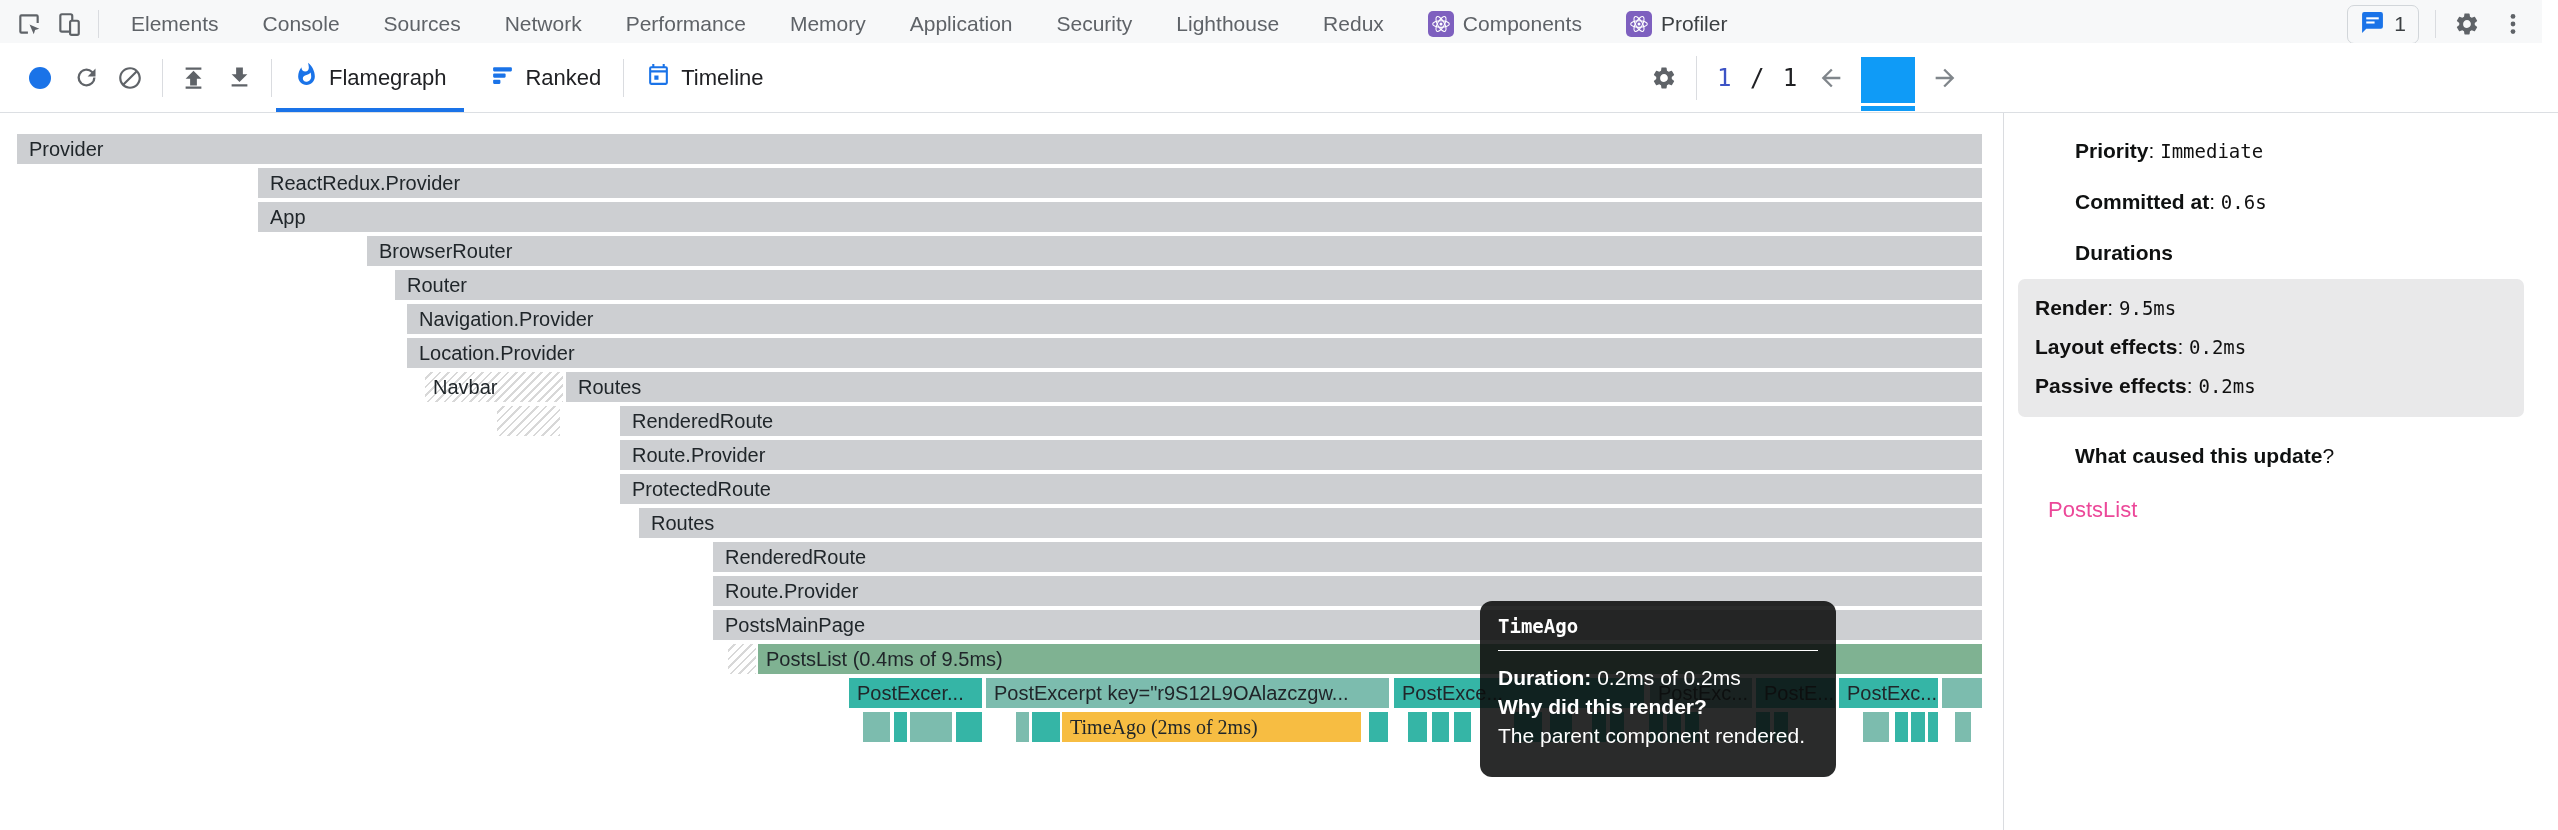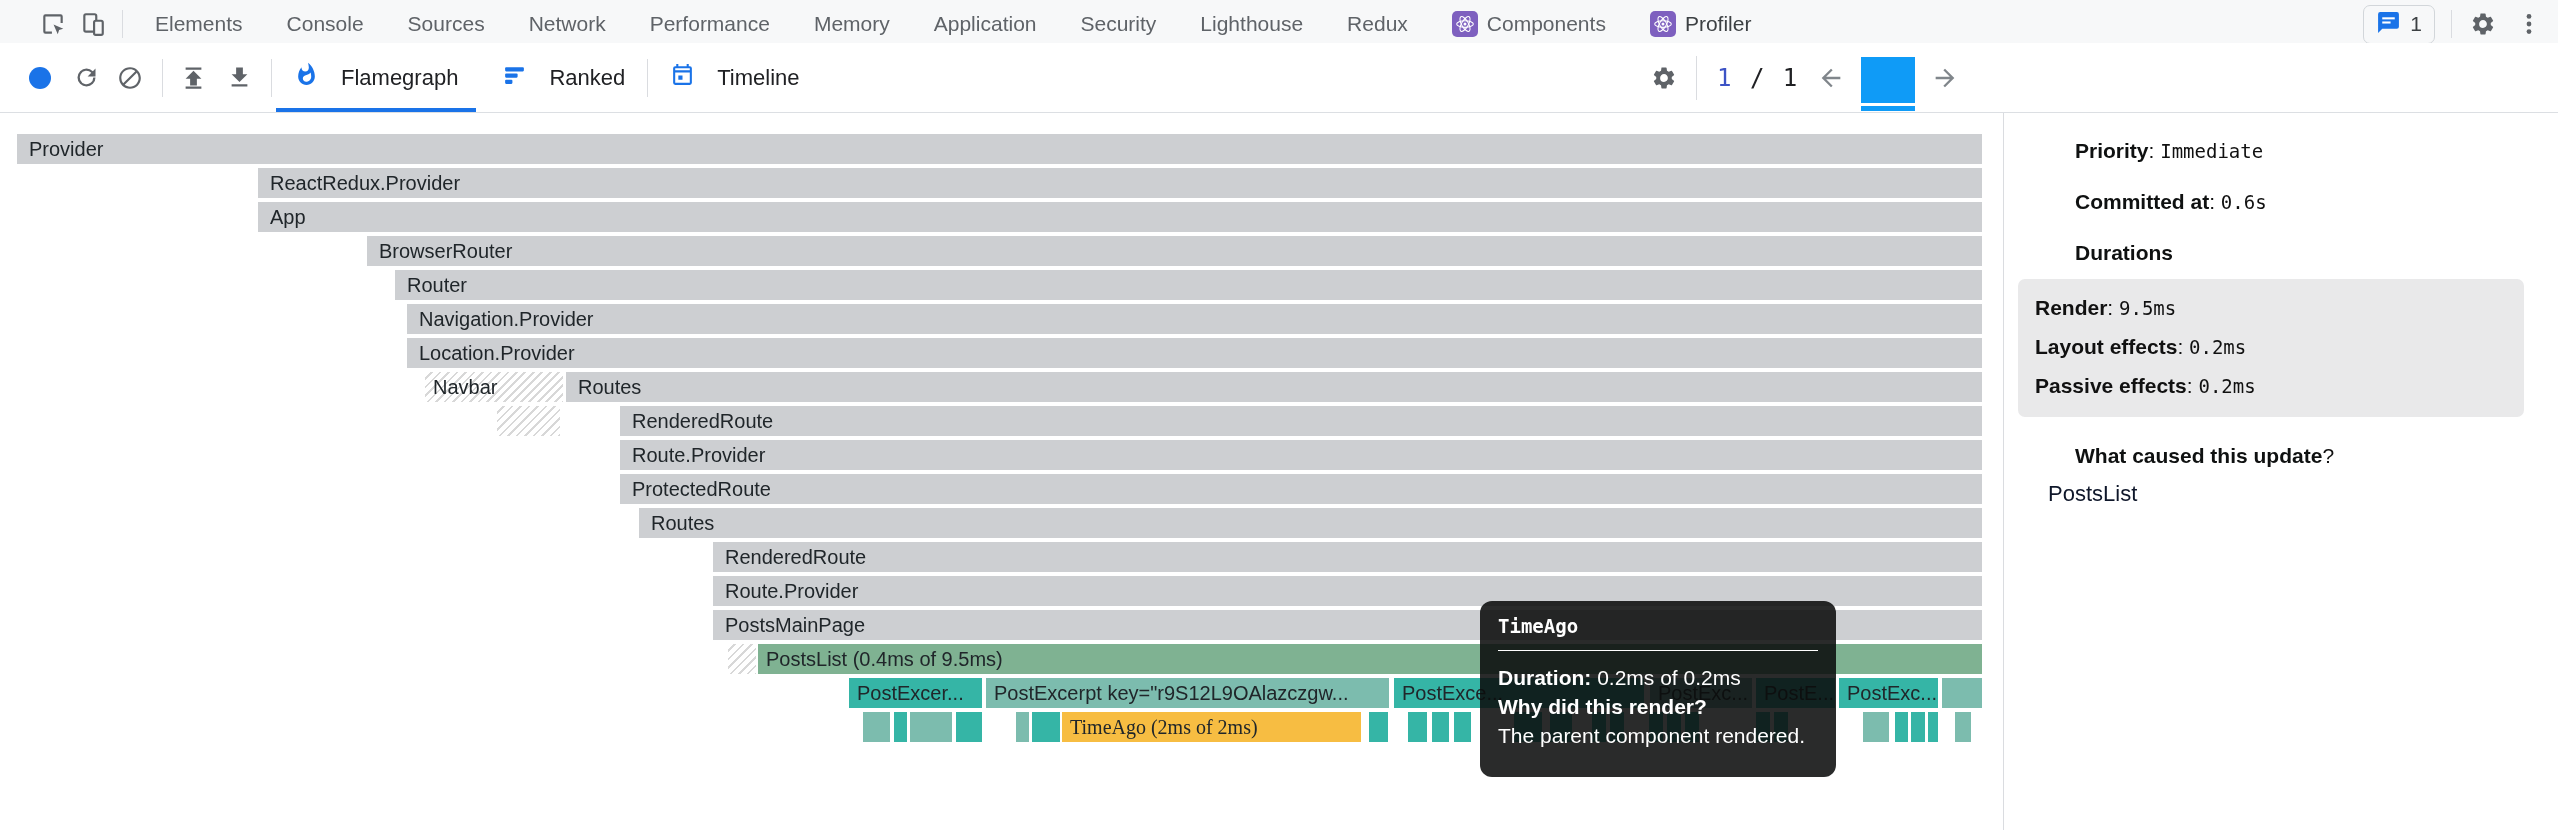--- a/index.html
+++ b/index.html
@@ -1,41 +1,41 @@
 <!DOCTYPE html>
 <html><head>
 <meta charset="utf-8">
 <style>
   * { margin:0; padding:0; box-sizing:border-box; }
   html,body { width:2558px; height:830px; background:#fff; font-family:"Liberation Sans","DejaVu Sans",sans-serif; }
   #app { position:relative; width:2558px; height:830px; overflow:hidden; background:#fff; }
   .mono { font-family:"DejaVu Sans Mono",monospace; }
 
   
-  #topbar { position:absolute; top:0; left:0; right:0; height:49px; background:#f7f8f9;
-            border-bottom:1px solid #e0e3e6; display:flex; align-items:center;padding-left:24px; }
+  #topbar { position:absolute; top:0; left:0; right:16px; height:49px; background:#f7f8f9;
+            border-bottom:1px solid #e0e3e6; display:flex; align-items:center; }
   .tb-icon { width:30px; height:30px; display:flex; align-items:center; justify-content:center; color:#5f6368; cursor:pointer; }
   .vsep { width:1px; height:28px; background:#dadce0; }
   #devtools-tabs { display:flex; height:100%; margin-left:10px; }
   .dt-tab { position:relative; display:flex; align-items:center; gap:9px; padding:0 22px; height:100%;
             font-size:21px; color:#5f6368; cursor:pointer; white-space:nowrap; }
   .dt-tab.active { color:#3c4043; }
   .dt-tab.active::after { content:''; position:absolute; left:8px; right:8px; bottom:0; height:3px; background:#1a73e8; }
   .react-badge { width:26px; height:26px; border-radius:5px; background:#7e60bf; display:flex; align-items:center; justify-content:center; }
   #topbar-right { margin-left:auto; display:flex; align-items:center; gap:16px; padding-right:14px; }
   #comment-badge { display:flex; align-items:center; gap:9px; border:1px solid #d2d6da; border-radius:7px;
                    padding:4px 12px; cursor:pointer; }
   #comment-badge .cnt { font-size:21px; color:#3c4043; }
 
   
   #ptoolbar { position:absolute; top:43px; left:0; right:0; height:70px; background:#fff;
               border-bottom:1px solid #dcdfe3; }
   #ptoolbar-left { position:absolute; left:0; top:0; height:100%; display:flex; align-items:center; }
   .icon-btn { width:28px; height:28px; display:flex; align-items:center; justify-content:center; cursor:pointer; }
-  .p-tab { position:relative; height:100%; display:flex; align-items:center; gap:22px; padding:0 22px;
+  .p-tab { position:relative; height:100%; display:flex; align-items:center; gap:10px; padding:0 22px;
            font-size:22px; color:#202124; cursor:pointer; }
   .p-tab.active::after { content:''; position:absolute; left:4px; right:4px; bottom:0; height:4px; background:#1a73e8; }
   #record-dot { width:22px; height:22px; border-radius:50%; background:#1a73e8; cursor:pointer; }
   #ptoolbar-nav { position:absolute; left:1650px; top:0; height:100%; display:flex; align-items:center; }
   #commit-count { font-size:24px; color:#202124; letter-spacing:2px; }
   #commit-count .idx { color:#3d53c5; }
   #commit-selector { position:relative; width:54px; height:100%; margin:0 16px; cursor:pointer; }
   #commit-bar { position:absolute; left:0; top:14px; width:54px; height:46px; background:#0f9bf7; }
   #commit-strip { position:absolute; left:0; bottom:1px; width:54px; height:5px; background:#0f9bf7; }
   #commit-info-header { position:absolute; left:2003px; top:0; bottom:0; right:0; border-left:1px solid #dadce0;
@@ -63,21 +63,21 @@
 
   
   #right-panel { position:absolute; left:2003px; top:113px; right:0; bottom:0; border-left:1px solid #dadce0;
                  background:#fff; padding:26px 24px 0 27px; color:#111; }
   .block { margin-bottom:27px; font-size:21px; }
   .block b { font-weight:700; color:#0f1111;margin-left:44px; }
   .block .mono { font-size:19px; }
   #durations-box { background:#e9e9ea; border-radius:7px; margin:-6px 10px 27px -13px; padding:17px 16px 4px 17px; }
   .dur-line { font-size:21px; margin-bottom:15px; }
   .dur-line .mono { font-size:19px; }
-  #caused-by { font-size:22px; color:#0f172a; padding-left:17px; margin-top:13px; cursor:pointer; }
+  #caused-by { font-size:22px; color:#ec4899; padding-left:17px; margin-top:29px; cursor:pointer; }
 </style>
 </head>
 <body>
 
 <div id="app">
 
   <div id="topbar">
     <div class="tb-icon" style="margin-left:14px">
       <svg width="26" height="26" viewBox="0 0 24 24" fill="currentColor">
           <path d="M3 5a2 2 0 0 1 2-2h14a2 2 0 0 1 2 2v6h-2V5H5v14h6v2H5a2 2 0 0 1-2-2V5z"></path>

